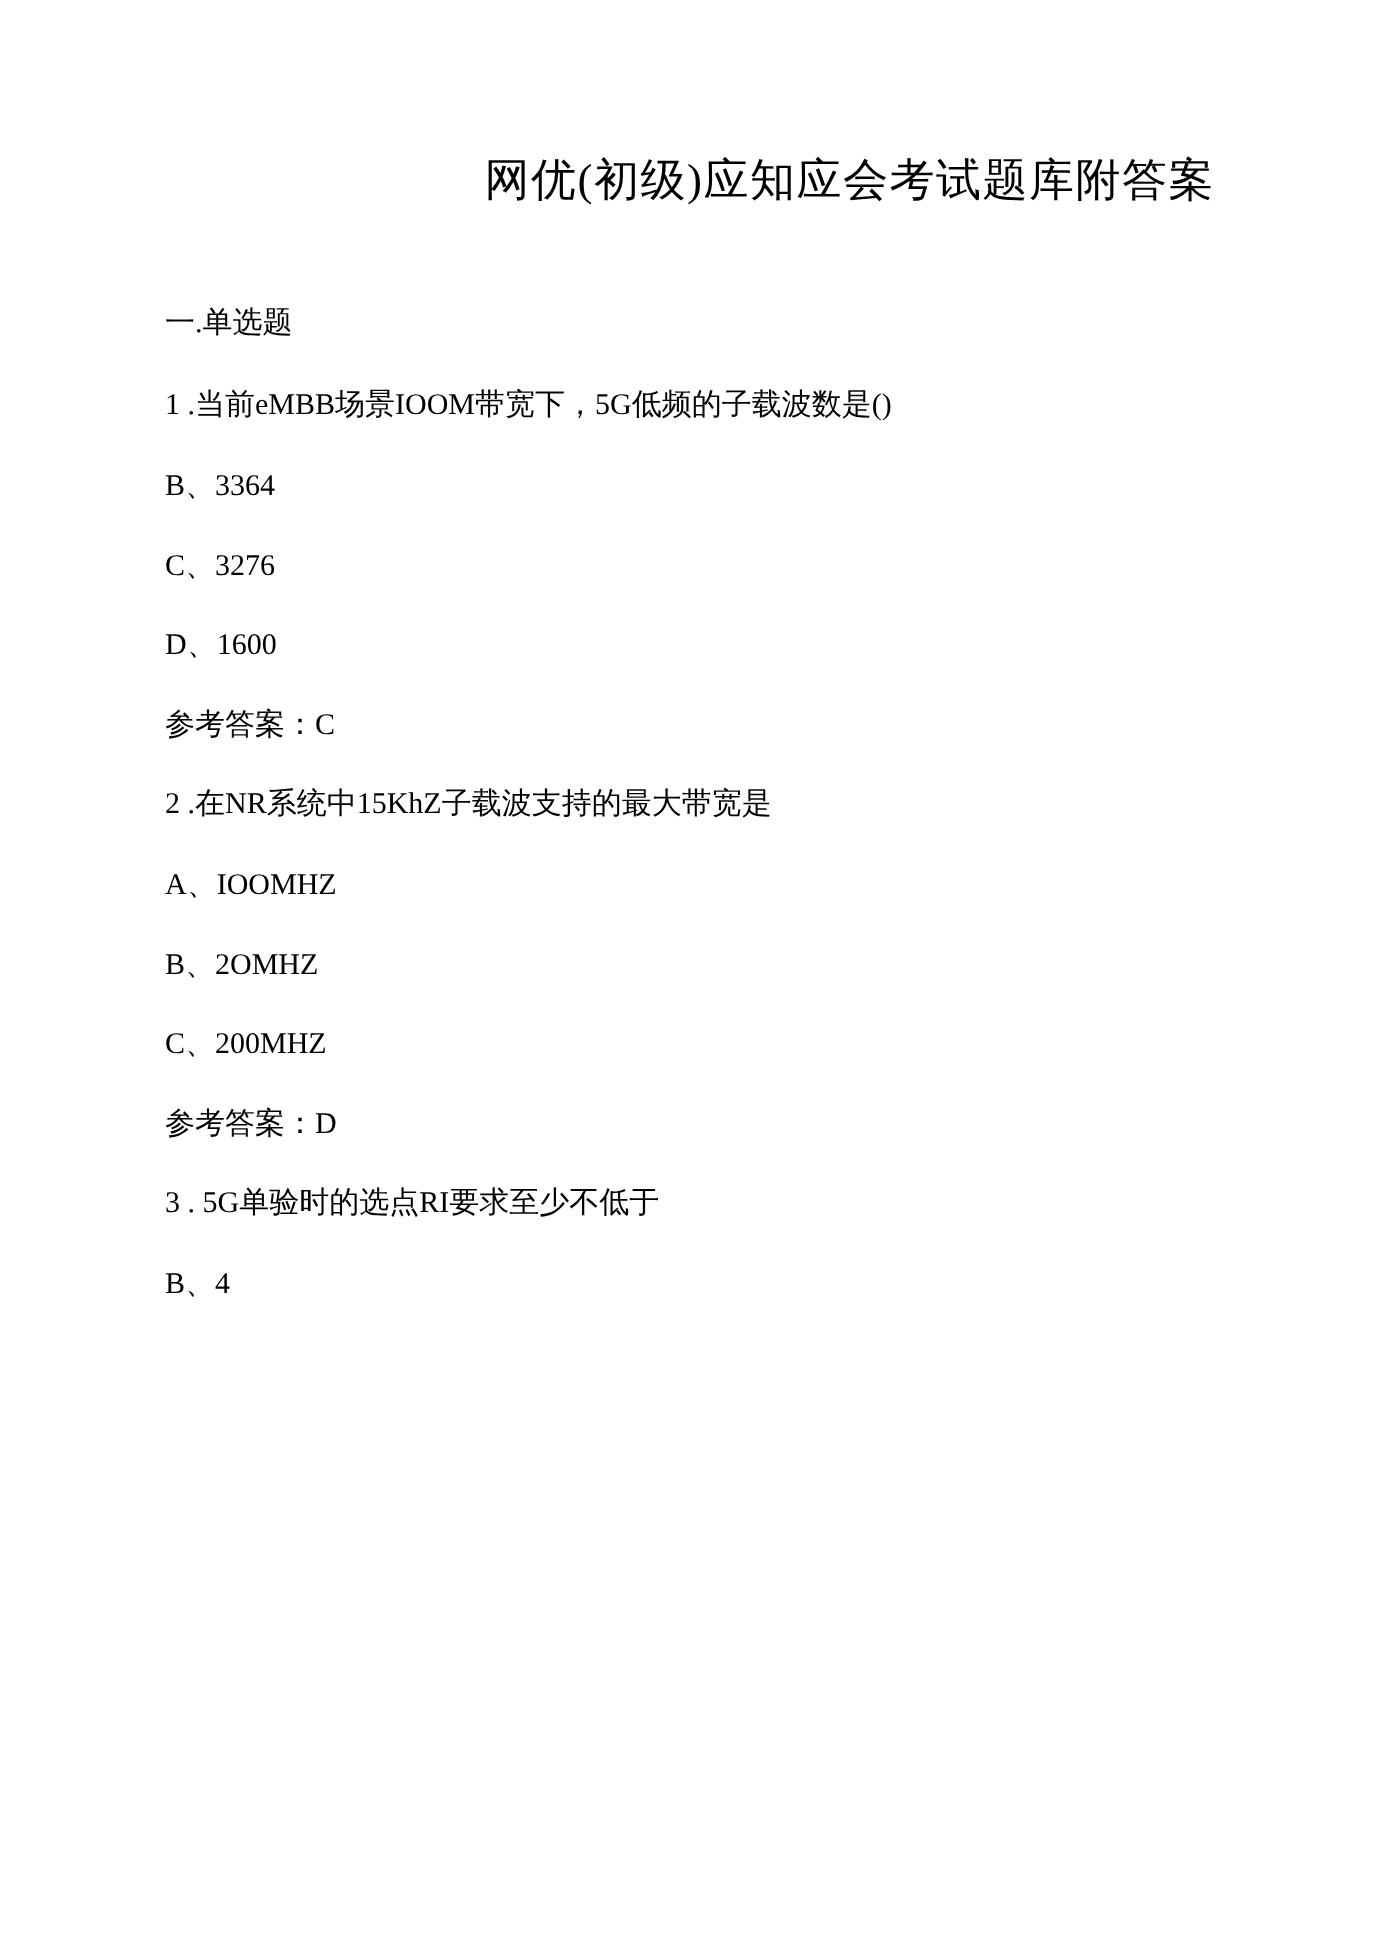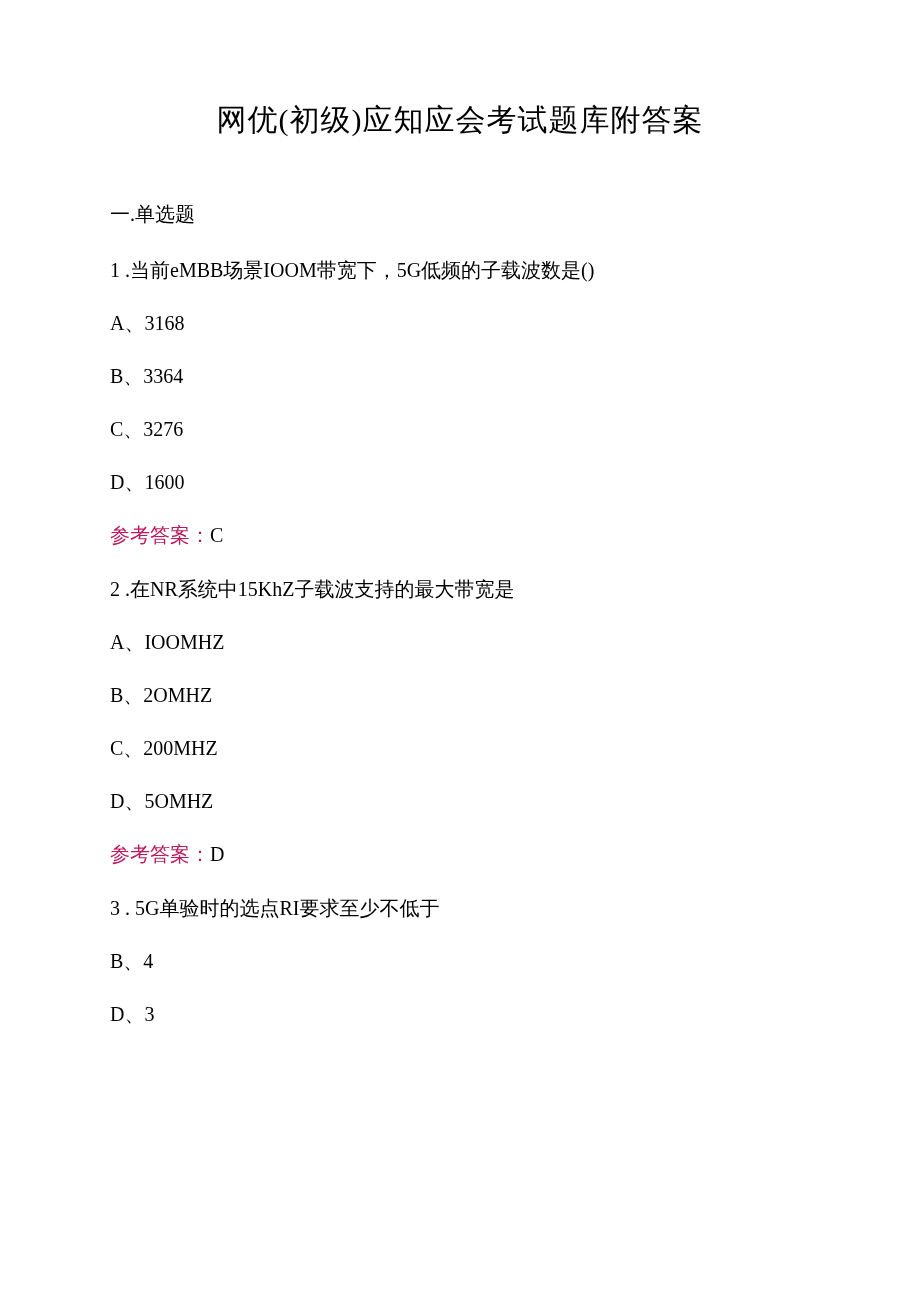--- a/index.html
+++ b/index.html
@@ -6,21 +6,21 @@
     body {
       background: #ffffff;
       width: 920px;
       min-height: 1301px;
       font-family: "SimSun", "宋体", serif;
       color: #000000;
       padding: 100px 110px 60px 110px;
     }
     .title {
       font-size: 30px;
-      text-align: center;
+      text-align: right;
       margin-bottom: 60px;
       letter-spacing: 1px;
     }
     .section-heading {
       font-size: 20px;
       margin-bottom: 28px;
     }
     .question {
       font-size: 20px;
       margin-bottom: 26px;
@@ -28,61 +28,58 @@
     }
     .option {
       font-size: 20px;
       margin-bottom: 26px;
     }
     .answer {
       font-size: 20px;
       margin-bottom: 26px;
     }
     .answer-label {
-      color: #be185d;
+      color: #000000;
     }
     .answer-value {
       color: #000000;
     }
     .block {
       margin-bottom: 2px;
     }
   </style>
 </head>
 <body>
 
 <div class="title">网优(初级)应知应会考试题库附答案</div>
 
 <div class="section-heading">一.单选题</div>
 
 <div class="block">
   <div class="question">
     <span>1 .</span><span>当前eMBB场景IOOM带宽下，5G低频的子载波数是()</span>
   </div>
-  <div class="option">A、3168</div>
   <div class="option">B、3364</div>
   <div class="option">C、3276</div>
   <div class="option">D、1600</div>
   <div class="answer">
     <span class="answer-label">参考答案：</span><span class="answer-value">C</span>
   </div>
 </div>
 
 <div class="block">
   <div class="question">
     <span>2 .</span><span>在NR系统中15KhZ子载波支持的最大带宽是</span>
   </div>
   <div class="option">A、IOOMHZ</div>
   <div class="option">B、2OMHZ</div>
   <div class="option">C、200MHZ</div>
-  <div class="option">D、5OMHZ</div>
   <div class="answer">
     <span class="answer-label">参考答案：</span><span class="answer-value">D</span>
   </div>
 </div>
 
 <div class="block">
   <div class="question">
     <span>3 . </span><span>5G单验时的选点RI要求至少不低于</span>
   </div>
   <div class="option">B、4</div>
-  <div class="option">D、3</div>
 </div>
 
 </body></html>

